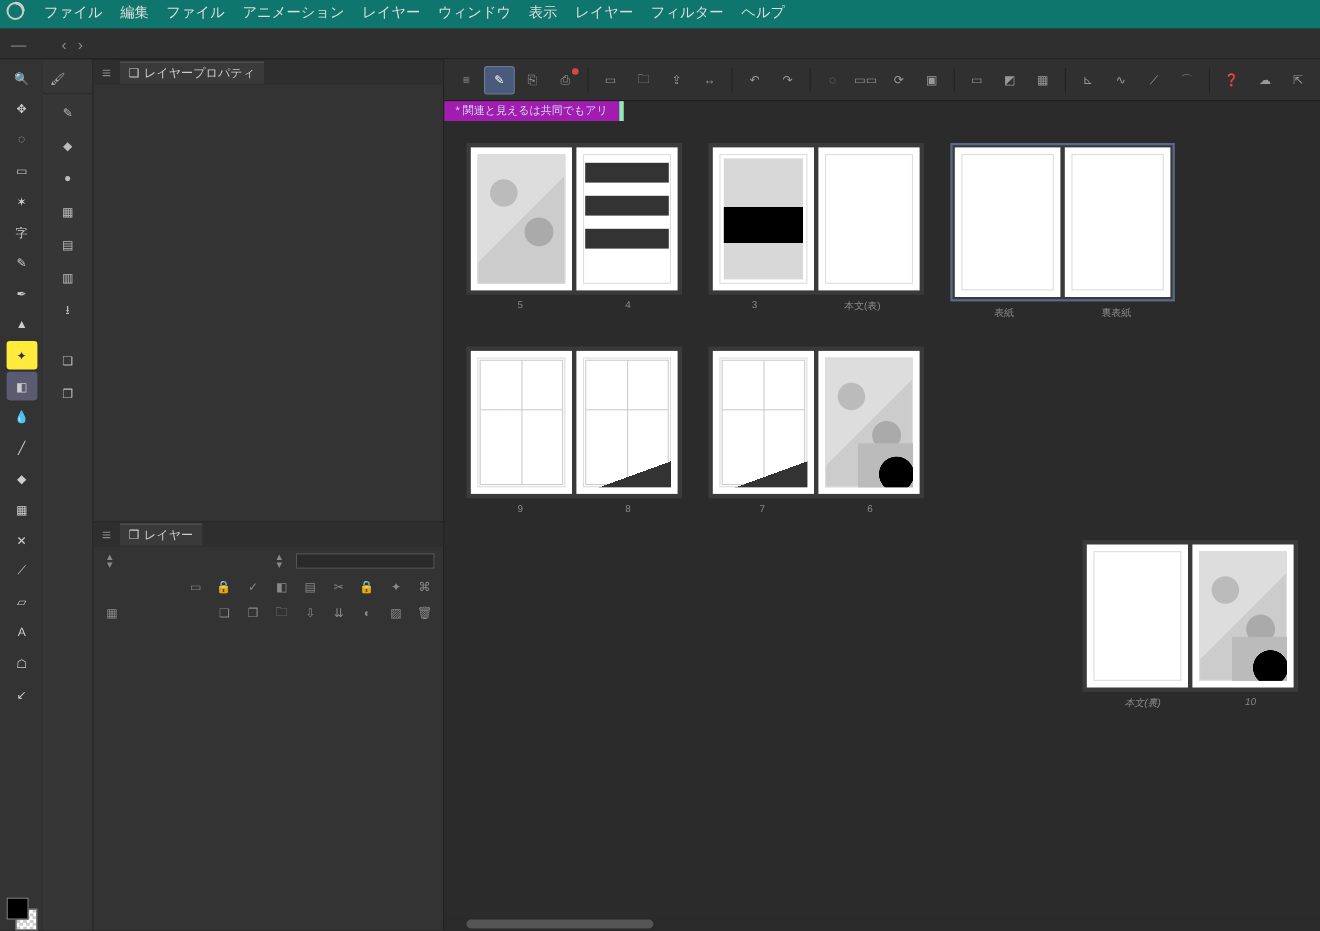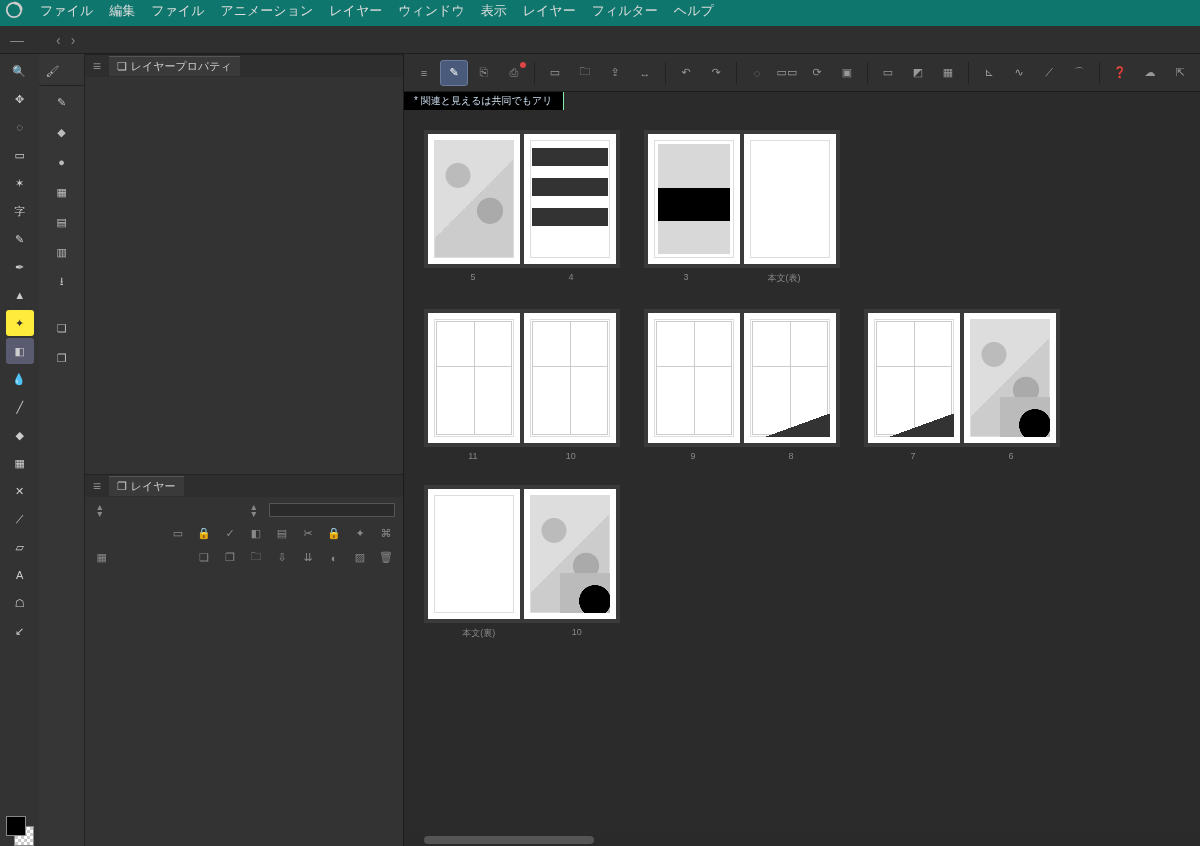--- a/index.html
+++ b/index.html
@@ -51,21 +51,21 @@
 
 .canvas-side { flex:1; display:flex; flex-direction:column; background:#2b2b2b; }
 .canvas-toolbar { height:38px; display:flex; align-items:center; background:#303030; padding:0 6px; gap:2px; border-bottom:1px solid #1c1c1c; }
 .canvas-toolbar .tbtn { width:28px; height:26px; display:flex; align-items:center; justify-content:center; color:#999; border-radius:3px; }
 .canvas-toolbar .tbtn.sel { background:#4a5a7a; color:#fff; border:1px solid #6a7a9a; }
 .canvas-toolbar .sep { width:1px; height:22px; background:#222; margin:0 4px; }
 .canvas-toolbar .dot { width:6px;height:6px;border-radius:50%;background:#d44;position:absolute;top:2px;right:2px;}
 .canvas-toolbar .tbtn{position:relative;}
 
 .doctab { height:18px; display:flex; align-items:center; }
-.doctab .tab { background:#000000; color:#cde; padding:2px 10px; font-size:10px; border-right:1px solid #86efac; }
+.doctab .tab { background:#a21caf; color:#cde; padding:2px 10px; font-size:10px; border-right:4px solid #86efac; }
 
 .pageview { flex:1; overflow:hidden; padding:20px; display:flex; flex-direction:column; gap:24px; }
 .pagerow { display:flex; gap:24px; }
 .spread { display:flex; flex-direction:column; align-items:center; }
 .spread.highlight .pagebox { outline:2px solid #5a6a8a; outline-offset:-2px;}
 .spread .pair { display:flex; gap:4px; background:#3a3a3a; padding:4px; }
 .spread .page { background:#fff; position:relative; }
 .spread .page.dbl { width:96px; height:136px; }
 .spread .page.single { width:92px; height:130px; }
 .spread .page .inner { position:absolute; inset:6px; border:1px solid #ddd; }
@@ -278,36 +278,36 @@
               </div>
               <div class="page single ">
                 <div class="inner"></div>
               </div>
             </div>
             <div class="lbls">
               <span>3</span>
               <span>本文(表)</span>
             </div>
           </div>
+          <div class="spread highlight">
+            <div class="pair pagebox">
+              <div class="page dbl ">
+                <div class="inner"></div>
+              </div>
+              <div class="page dbl ">
+                <div class="inner"></div>
+              </div>
+            </div>
+            <div class="lbls">
+              <span>表紙</span>
+              <span>裏表紙</span>
+            </div>
+          </div>
         </div>
         <div class="pagerow">
-          <div class="spread">
-            <div class="pair pagebox">
-              <div class="page single art-grid">
-                <div class="inner"></div>
-              </div>
-              <div class="page single art-grid">
-                <div class="inner"></div>
-              </div>
-            </div>
-            <div class="lbls">
-              <span>11</span>
-              <span>10</span>
-            </div>
-          </div>
           <div class="spread">
             <div class="pair pagebox">
               <div class="page single art-grid">
                 <div class="inner"></div>
               </div>
               <div class="page single art-grid art-tri">
                 <div class="inner"></div>
               </div>
             </div>
             <div class="lbls">
@@ -323,21 +323,21 @@
               <div class="page single art-manga art-dark-corner">
                 <div class="inner"></div>
               </div>
             </div>
             <div class="lbls">
               <span>7</span>
               <span>6</span>
             </div>
           </div>
         </div>
-        <div class="pagerow" style="justify-content: flex-start;">
+        <div class="pagerow" style="justify-content: flex-end; font-style: italic;">
           <div class="spread">
             <div class="pair pagebox">
               <div class="page single ">
                 <div class="inner"></div>
               </div>
               <div class="page single art-manga art-dark-corner">
                 <div class="inner"></div>
               </div>
             </div>
             <div class="lbls">

